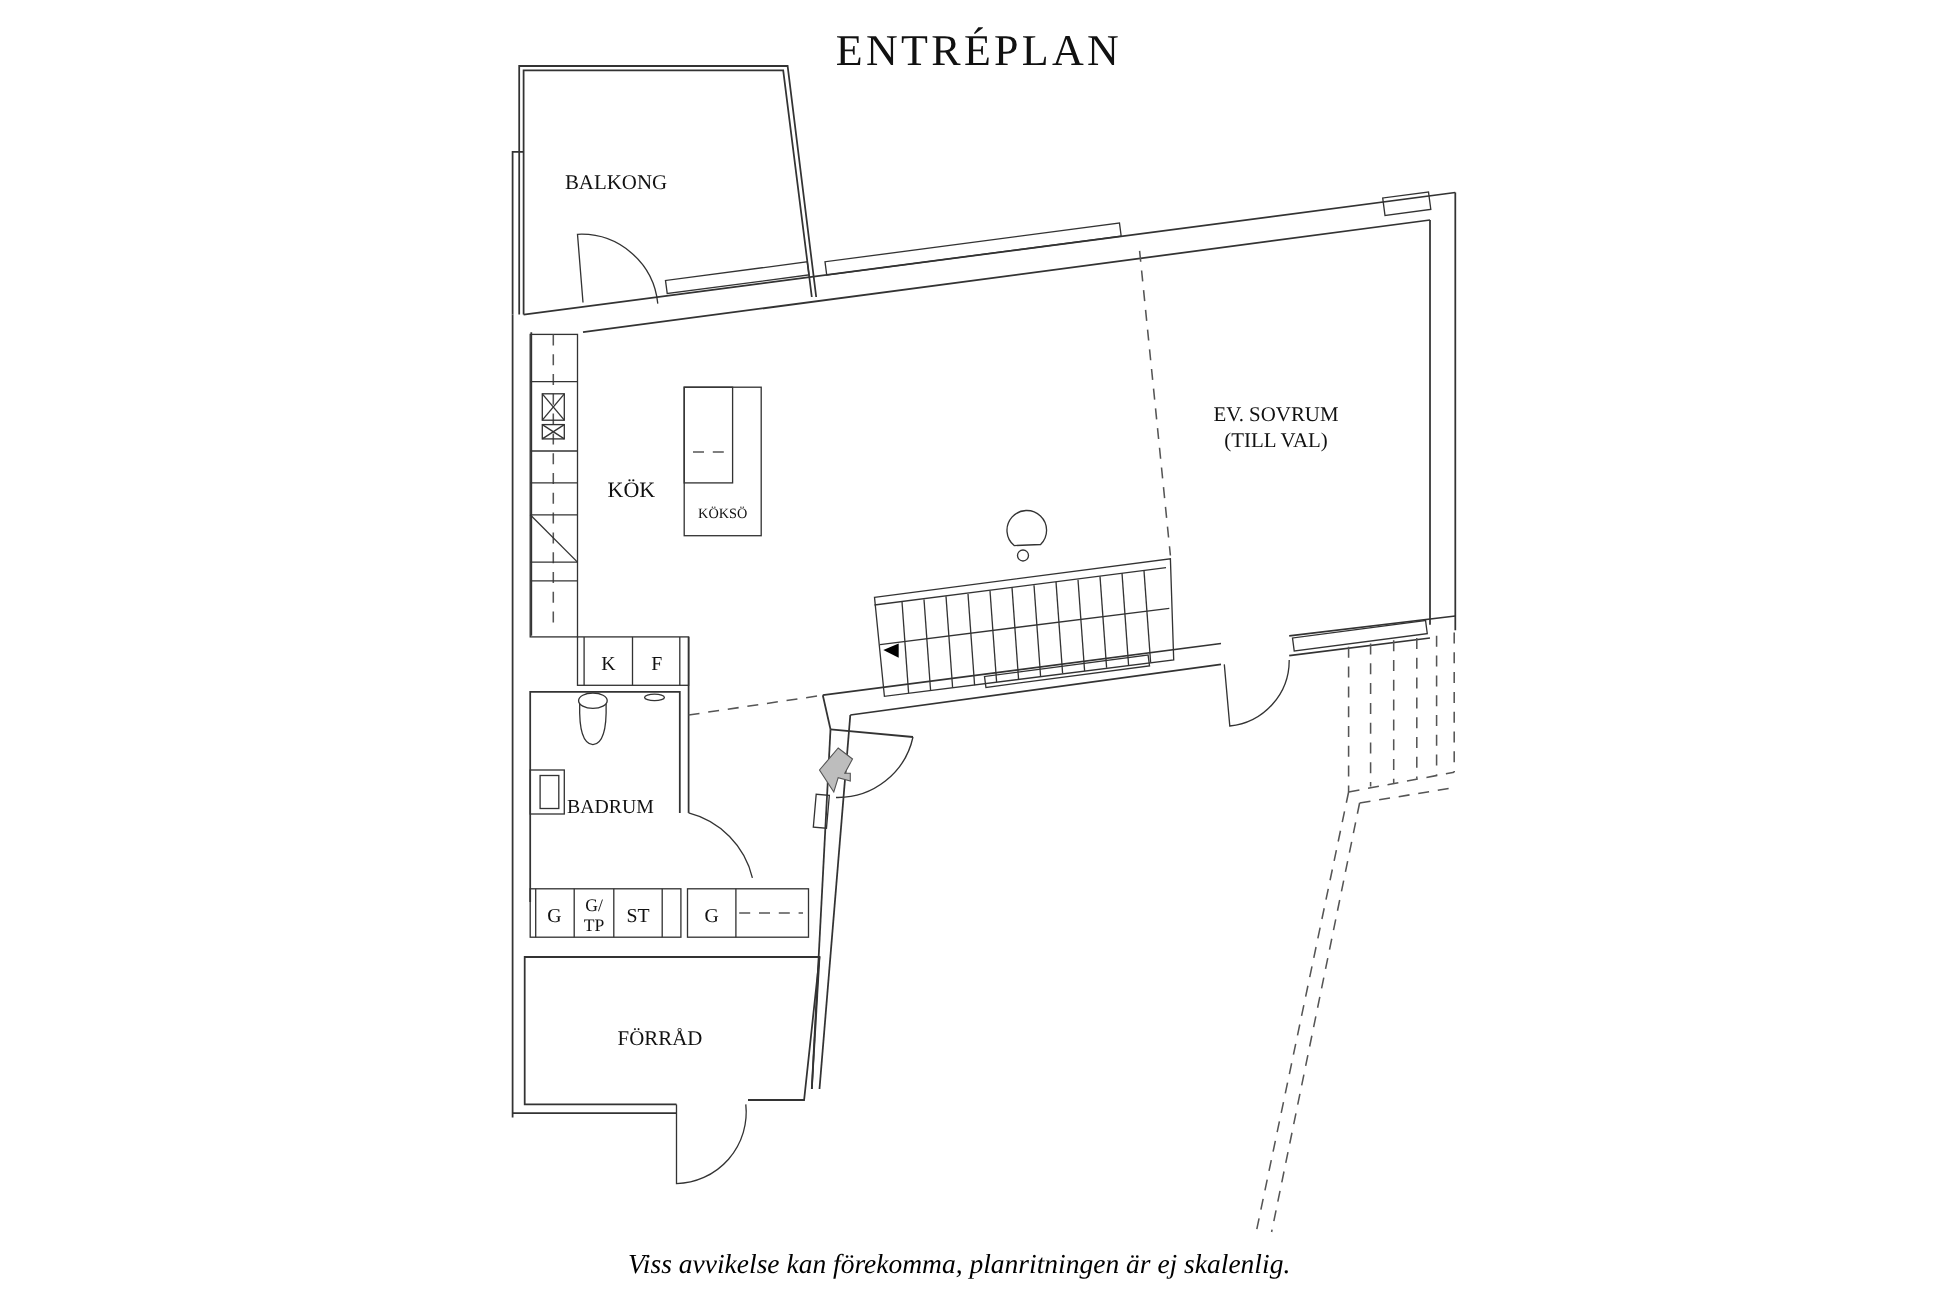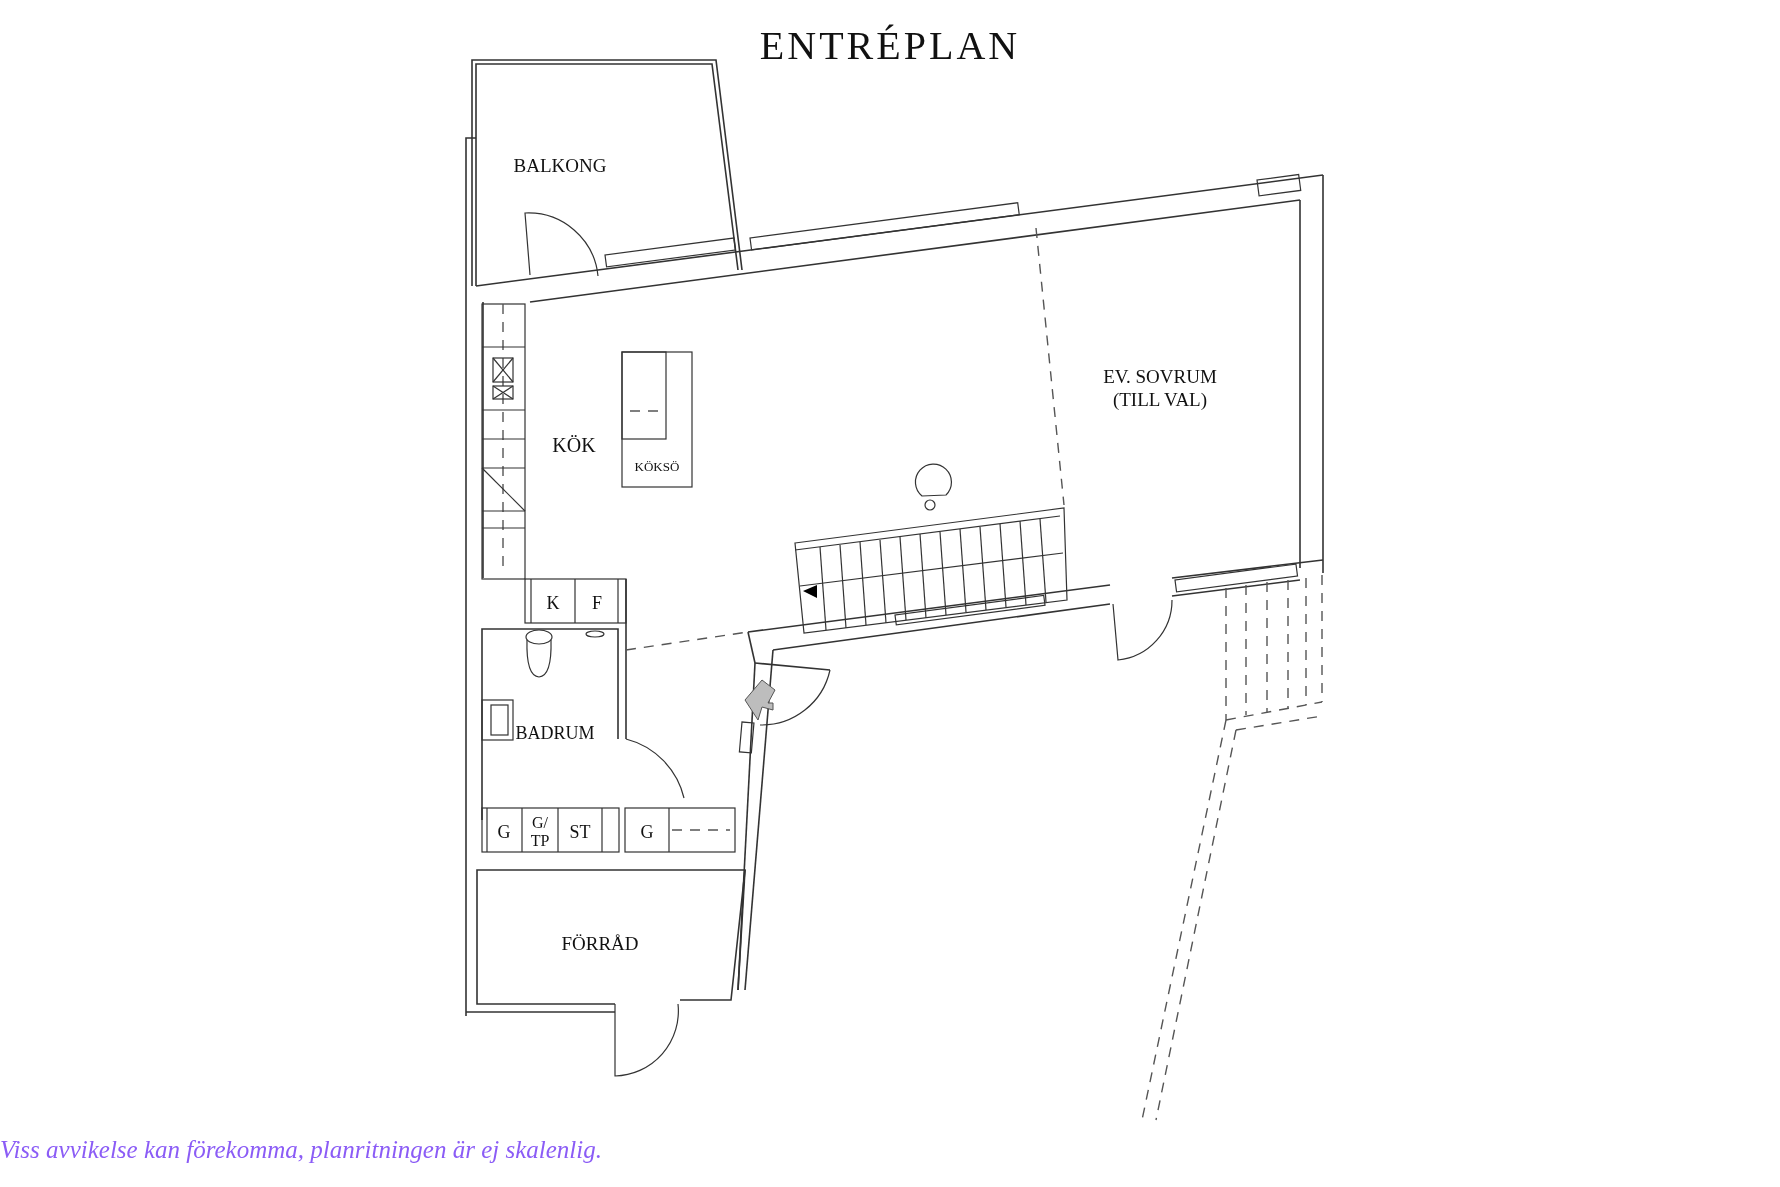--- a/index.html
+++ b/index.html
@@ -1,18 +1,18 @@
 <!DOCTYPE html>
 <html><head>
   <meta charset="utf-8">
   <style>
     html, body { margin: 0; padding: 0; background: #ffffff; }
     body { width: 1780px; height: 1187px; position: relative; overflow: hidden; font-family: "DejaVu Serif", serif; }
     .title { position: absolute; left: 0; width: 1780px; top: 22px; text-align: center; font-family: "Liberation Serif", serif; font-size: 40px; letter-spacing: 3px; color: #111; }
-    .caption { position: absolute; left: 0; width: 1744px; top: 1136px; text-align: left; font-family: "Liberation Serif", serif; font-style: italic; font-size: 25px; color: #8b5cf6; }
+    .caption { position: absolute; left: 0; width: 1744px; top: 1136px; text-align: center; font-family: "Liberation Serif", serif; font-style: italic; font-size: 25px; color: #000000; }
     svg { position: absolute; left: 0; top: 0; }
     .wall { fill: none; stroke: #333; stroke-width: 1.6; }
     .thin { fill: none; stroke: #333; stroke-width: 1.2; }
     .dash { fill: none; stroke: #555; stroke-width: 1.4; stroke-dasharray: 10 8; }
     .lbl { font-family: "Liberation Serif", serif; fill: #111; }
   </style>
 </head>
 <body>
 
 <div class="title">ENTRÉPLAN</div>

